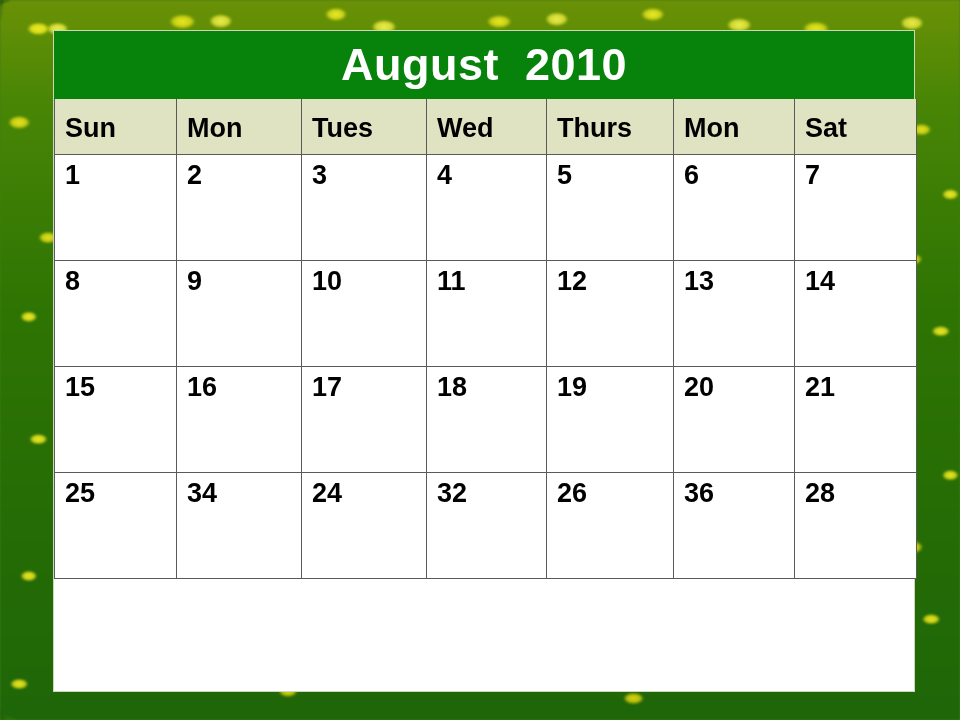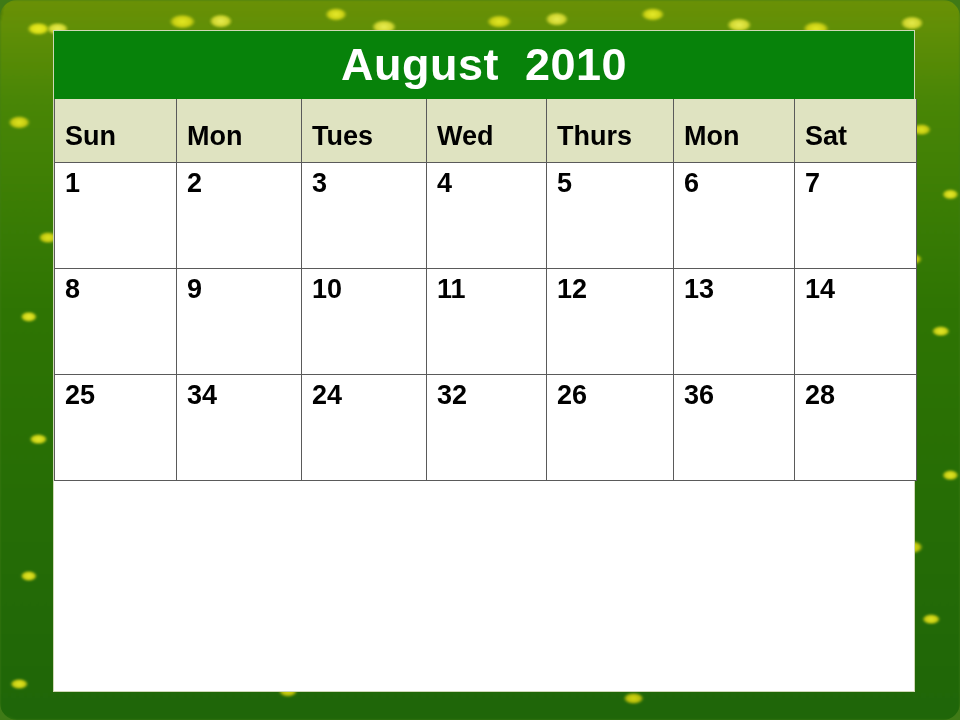--- a/index.html
+++ b/index.html
@@ -14,21 +14,20 @@
     font-family: "Liberation Sans", sans-serif;
     background-color: #3f7a16;
   }
 
   
   #page {
     position: relative;
     width: 960px;
     height: 720px;
     overflow: hidden;
-    border-radius: 17px;
   }
   .bg-photo {
     position: absolute;
     inset: 0;
     background-color: #2f6b12;
     background-image:
       
       radial-gradient(ellipse 16px 9px at 4% 4%, #e8ea3c 0%, #d8dc2e 45%, rgba(120,150,20,0) 72%),
       radial-gradient(ellipse 13px 8px at 11% 10%, #f0f055 0%, #d4d830 50%, rgba(120,150,20,0) 75%),
       radial-gradient(ellipse 18px 10px at 19% 3%, #e2e63a 0%, #c9ce2a 48%, rgba(110,140,20,0) 74%),
@@ -134,21 +133,21 @@
     vertical-align: top;
     text-align: left;
     padding: 0;
   }
   table.cal-grid th {
     background: #dfe3c1;
     height: 51px;
     font-size: 27px;
     font-weight: bold;
     color: #000000;
-    padding: 12px 0 0 10px;
+    padding: 4px 0 0 10px;
     vertical-align: middle;
     border-top: none;
   }
   table.cal-grid td {
     background: #ffffff;
     height: 105px;
     font-size: 27px;
     font-weight: bold;
     color: #000000;
   }
@@ -242,20 +241,43 @@
             </td>
           <td>
               <span class="daynum">13</span>
             </td>
           <td>
               <span class="daynum">14</span>
             </td>
         </tr>
         <tr>
           <td>
+              <span class="daynum">15</span>
+            </td>
+          <td>
+              <span class="daynum">16</span>
+            </td>
+          <td>
+              <span class="daynum">17</span>
+            </td>
+          <td>
+              <span class="daynum">18</span>
+            </td>
+          <td>
+              <span class="daynum">19</span>
+            </td>
+          <td>
+              <span class="daynum">20</span>
+            </td>
+          <td>
+              <span class="daynum">21</span>
+            </td>
+        </tr>
+        <tr>
+          <td>
               <span class="daynum">25</span>
             </td>
           <td>
               <span class="daynum">34</span>
             </td>
           <td>
               <span class="daynum">24</span>
             </td>
           <td>
               <span class="daynum">32</span>

